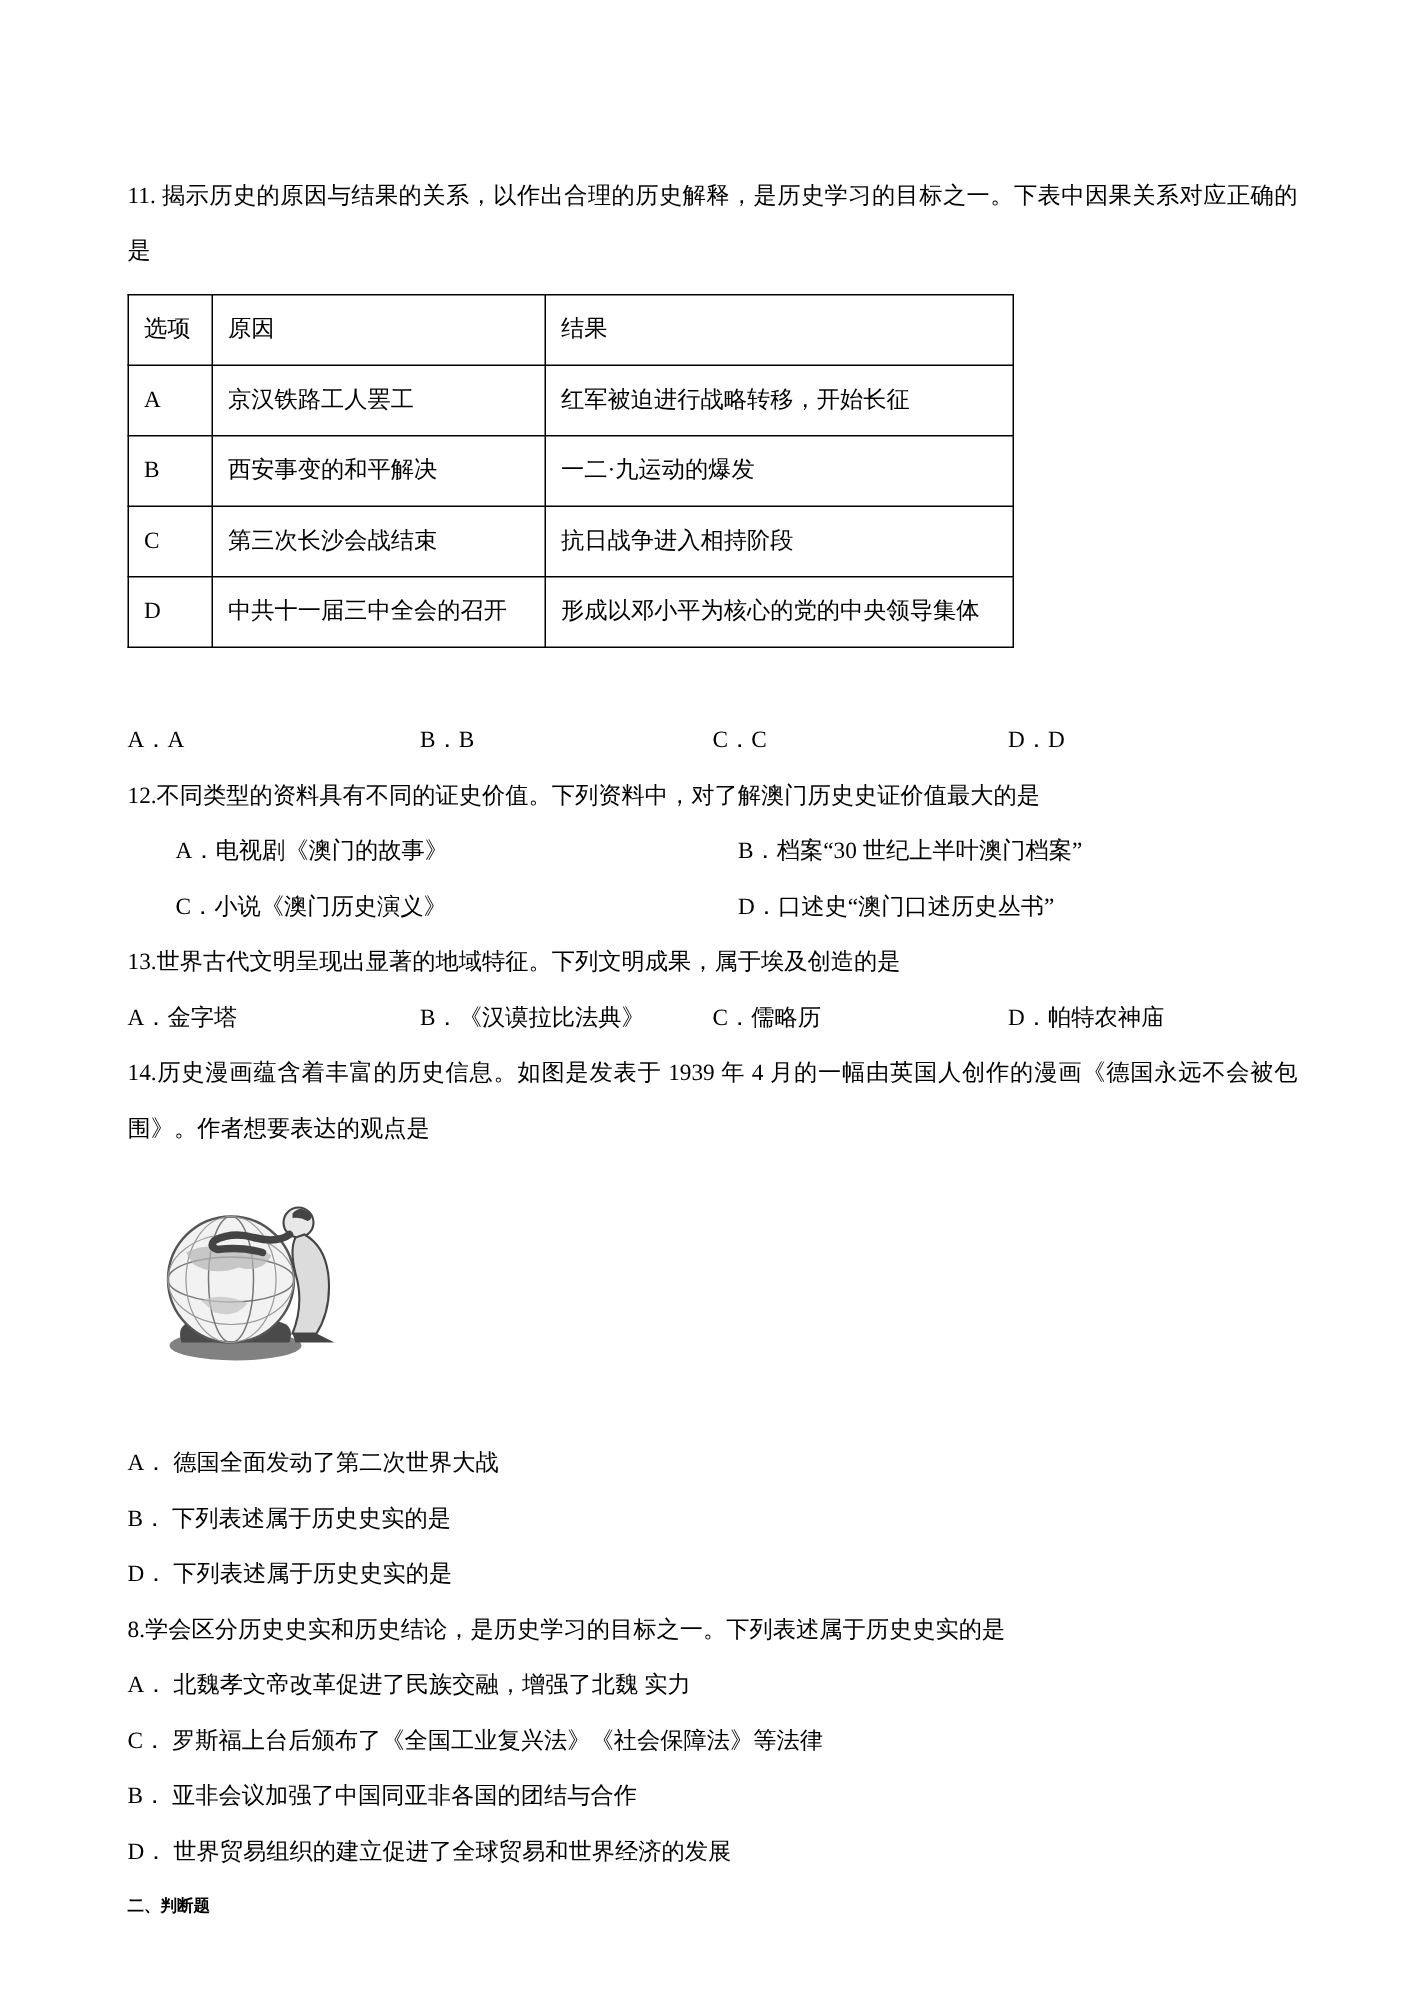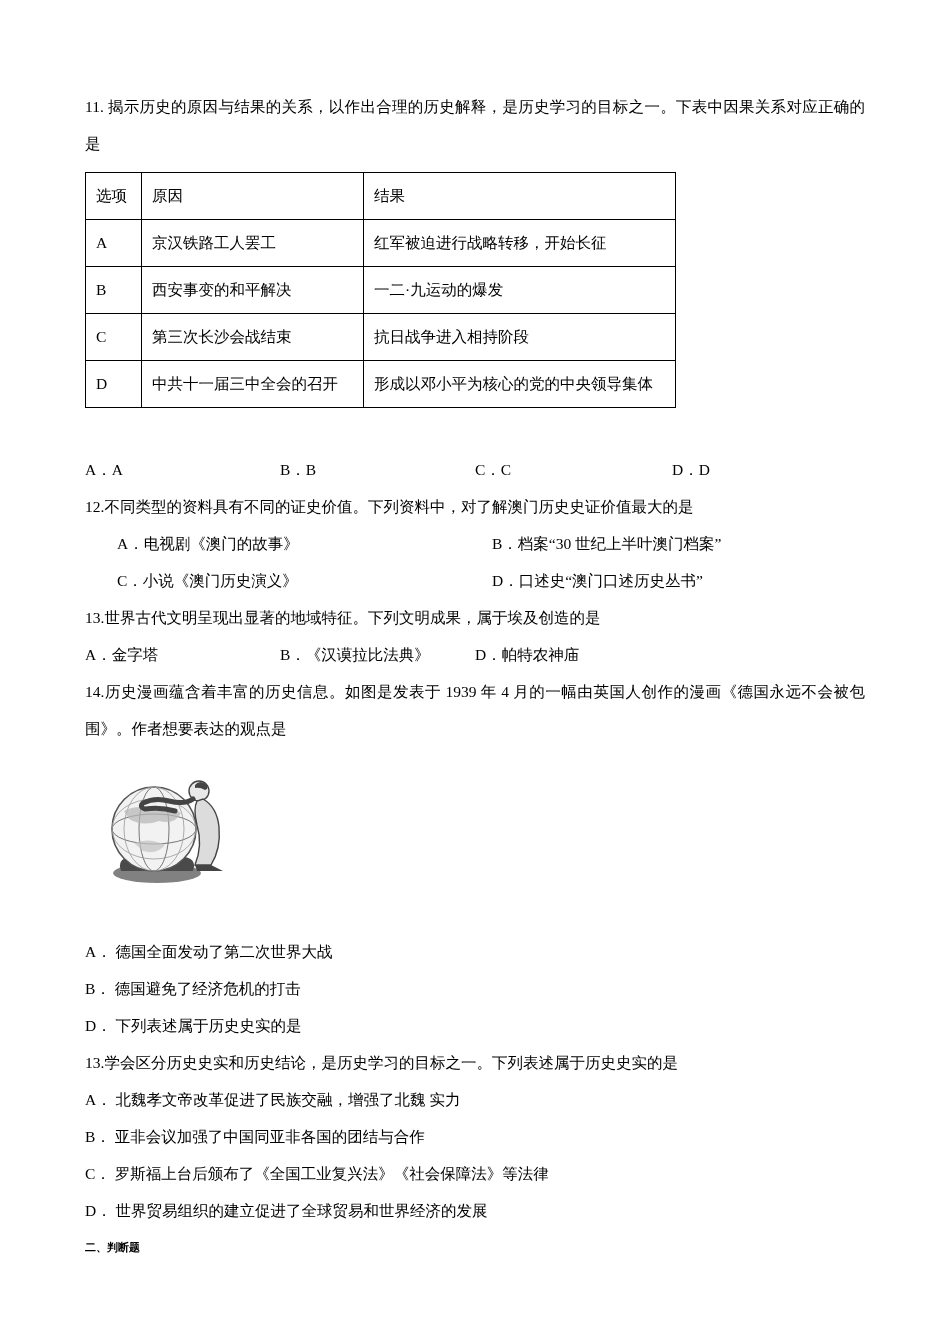--- a/index.html
+++ b/index.html
@@ -7,21 +7,21 @@
   body {
     width: 950px;
     height: 1344px;
     font-family: "Liberation Serif", "DejaVu Serif", serif;
     font-size: 15.5px;
     color: #000000;
     position: relative;
     overflow: hidden;
   }
   .page {
-    padding: 88px 85px 0 85px;
+    padding: 112px 85px 0 85px;
   }
   .qtext {
     line-height: 37px;
     text-align: justify;
   }
   .q-block { margin: 0; }
 
   
   table.causetable {
     border-collapse: collapse;
@@ -124,20 +124,21 @@
       <span>C．小说《澳门历史演义》</span>
       <span>D．口述史“澳门口述历史丛书”</span>
     </div>
   </div>
 
   <div class="q-block">
     <p class="qtext">13.世界古代文明呈现出显著的地域特征。下列文明成果，属于埃及创造的是</p>
     <div class="opts4">
       <span>A．金字塔</span>
       <span>B．《汉谟拉比法典》</span>
+      <span>C．儒略历</span>
       <span>D．帕特农神庙</span>
     </div>
   </div>
 
   <div class="q-block">
     <p class="qtext">14.历史漫画蕴含着丰富的历史信息。如图是发表于 1939 年 4 月的一幅由英国人创作的漫画《德国永远不会被包围》。作者想要表达的观点是</p>
 
     <div class="cartoon-wrap">
       <svg width="150" height="128" viewBox="0 0 150 128" xmlns="http://www.w3.org/2000/svg">
 
@@ -155,27 +156,27 @@
         <circle cx="100" cy="30" r="10" fill="#e8e8e8" stroke="#444" stroke-width="1.4"></circle>
         <path d="M96 24 Q101 18 108 24 Q110 28 106 29 Q101 26 96 27 Z" fill="#444"></path>
         <path d="M94 38 Q86 44 70 40 Q56 36 44 42 Q40 46 46 48 Q62 46 76 50" fill="none" stroke="#444" stroke-width="5" stroke-linecap="round"></path>
         <path d="M104 38 Q118 46 120 66 Q122 88 112 104 L96 104 Q104 84 98 64 Q94 48 98 40 Z" fill="#dcdcdc" stroke="#444" stroke-width="1.4"></path>
         <path d="M112 104 L124 110 L98 110 L96 104 Z" fill="#444"></path>
       </svg>
     </div>
     <div class="gap-after-image"></div>
 
     <p class="optline">A． 德国全面发动了第二次世界大战</p>
-    <p class="optline">B． 德国避免了经济危机的打击</p>
+    <p class="optline">B． 下列表述属于历史史实的是</p>
     <p class="optline">D． 下列表述属于历史史实的是</p>
   </div>
 
   <div class="q-block">
-    <p class="qtext">13.学会区分历史史实和历史结论，是历史学习的目标之一。下列表述属于历史史实的是</p>
+    <p class="qtext">8.学会区分历史史实和历史结论，是历史学习的目标之一。下列表述属于历史史实的是</p>
     <p class="optline">A． 北魏孝文帝改革促进了民族交融，增强了北魏  实力</p>
+    <p class="optline">C． 罗斯福上台后颁布了《全国工业复兴法》《社会保障法》等法律</p>
     <p class="optline">B． 亚非会议加强了中国同亚非各国的团结与合作</p>
-    <p class="optline">C． 罗斯福上台后颁布了《全国工业复兴法》《社会保障法》等法律</p>
     <p class="optline">D． 世界贸易组织的建立促进了全球贸易和世界经济的发展</p>
   </div>
 
   <p class="section-head">二、判断题</p>
 
 </div>
 
 </body></html>

